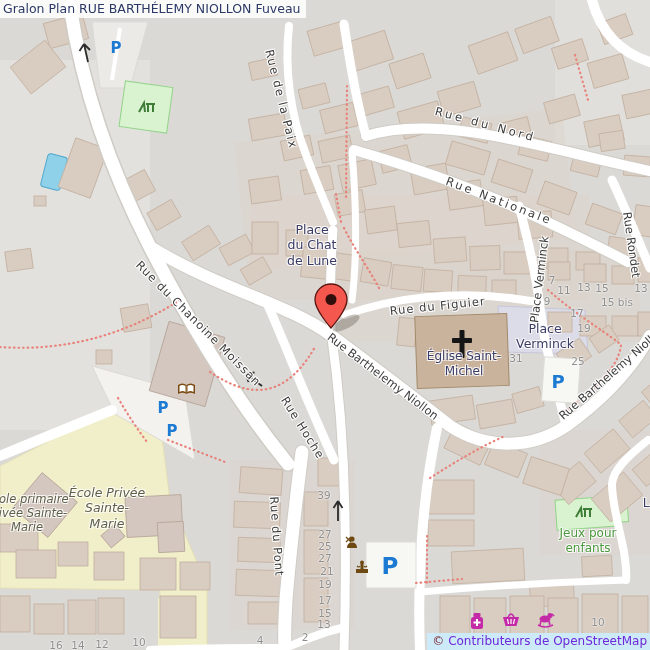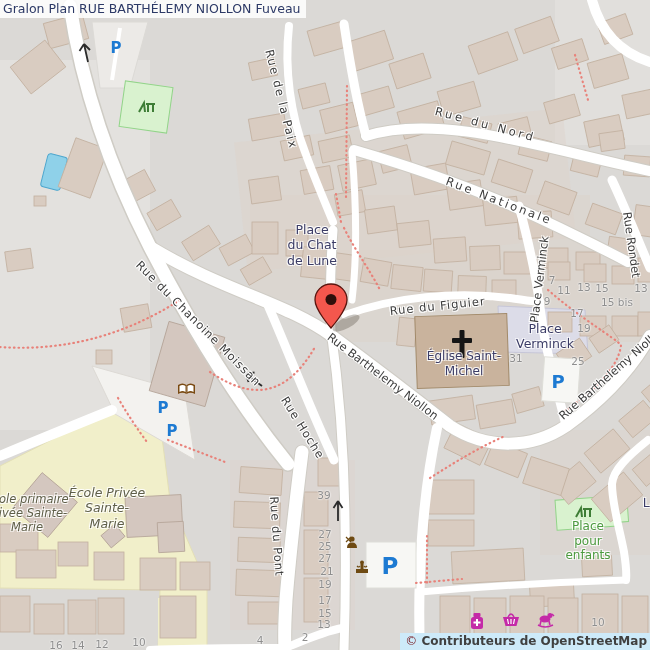--- a/index.html
+++ b/index.html
@@ -16,21 +16,21 @@
   .greenlbl{color:#4c9a3f;font-size:12px;}
   .hn{position:absolute;font-size:10.5px;color:#8e8e8e;transform:translate(-50%,-50%);
       white-space:nowrap;text-shadow:0 0 2px #fff,0 0 2px #fff;}
   .p{position:absolute;color:#1d7ad2;font-weight:bold;font-size:15px;transform:translate(-50%,-50%);}
   .bigp{font-size:23px;}
   #titlebar{position:absolute;left:0;top:0;background:rgba(255,255,255,.85);
             font-size:12.5px;color:#2c3966;padding:1px 5px 2px 3px;white-space:nowrap;}
   #copybar{position:absolute;right:0;bottom:0;background:#cdeaf9;font-size:12px;
            padding:1px 3px 2px 5px;white-space:nowrap;}
   #copybar .sym{color:#7b222a;}
-  #copybar .txt{color:#404040;font-weight:bold;}
+  #copybar .txt{color:#6d28d9;}
 </style>
 </head>
 <body>
 
 <div id="stage">
 
 <svg width="650" height="650" viewBox="0 0 650 650">
 
   <g>
     <rect x="0" y="60" width="150" height="370" fill="#e5e3e0" opacity="0.75"></rect>
@@ -324,21 +324,21 @@
 <div class="ov area" style="left:545px;top:336px">Place
 Verminck</div>
 <div class="ov area" style="left:464px;top:364px;font-size:12px">Église Saint-
 Michel</div>
 <div class="ov area school" style="left:107px;top:508px">École Privée
 Sainte-
 Marie</div>
 <div class="ov area school" style="left:27px;top:513px;font-size:11.5px">École primaire
 privée Sainte-
 Marie</div>
-<div class="ov area greenlbl" style="left:588px;top:541px">Place pour
+<div class="ov area greenlbl" style="left:588px;top:541px">Jeux pour
 enfants</div>
 <div class="ov area" style="left:650px;top:503px">La</div>
 
 <span class="p" style="left:116px;top:48px">P</span>
 <span class="p" style="left:163px;top:408px">P</span>
 <span class="p" style="left:172px;top:431px">P</span>
 <span class="p bigp" style="left:390px;top:566px">P</span>
 <span class="p" style="left:558px;top:381px;font-size:18px">P</span>
 
 <span class="hn" style="left:324px;top:495px">39</span>

